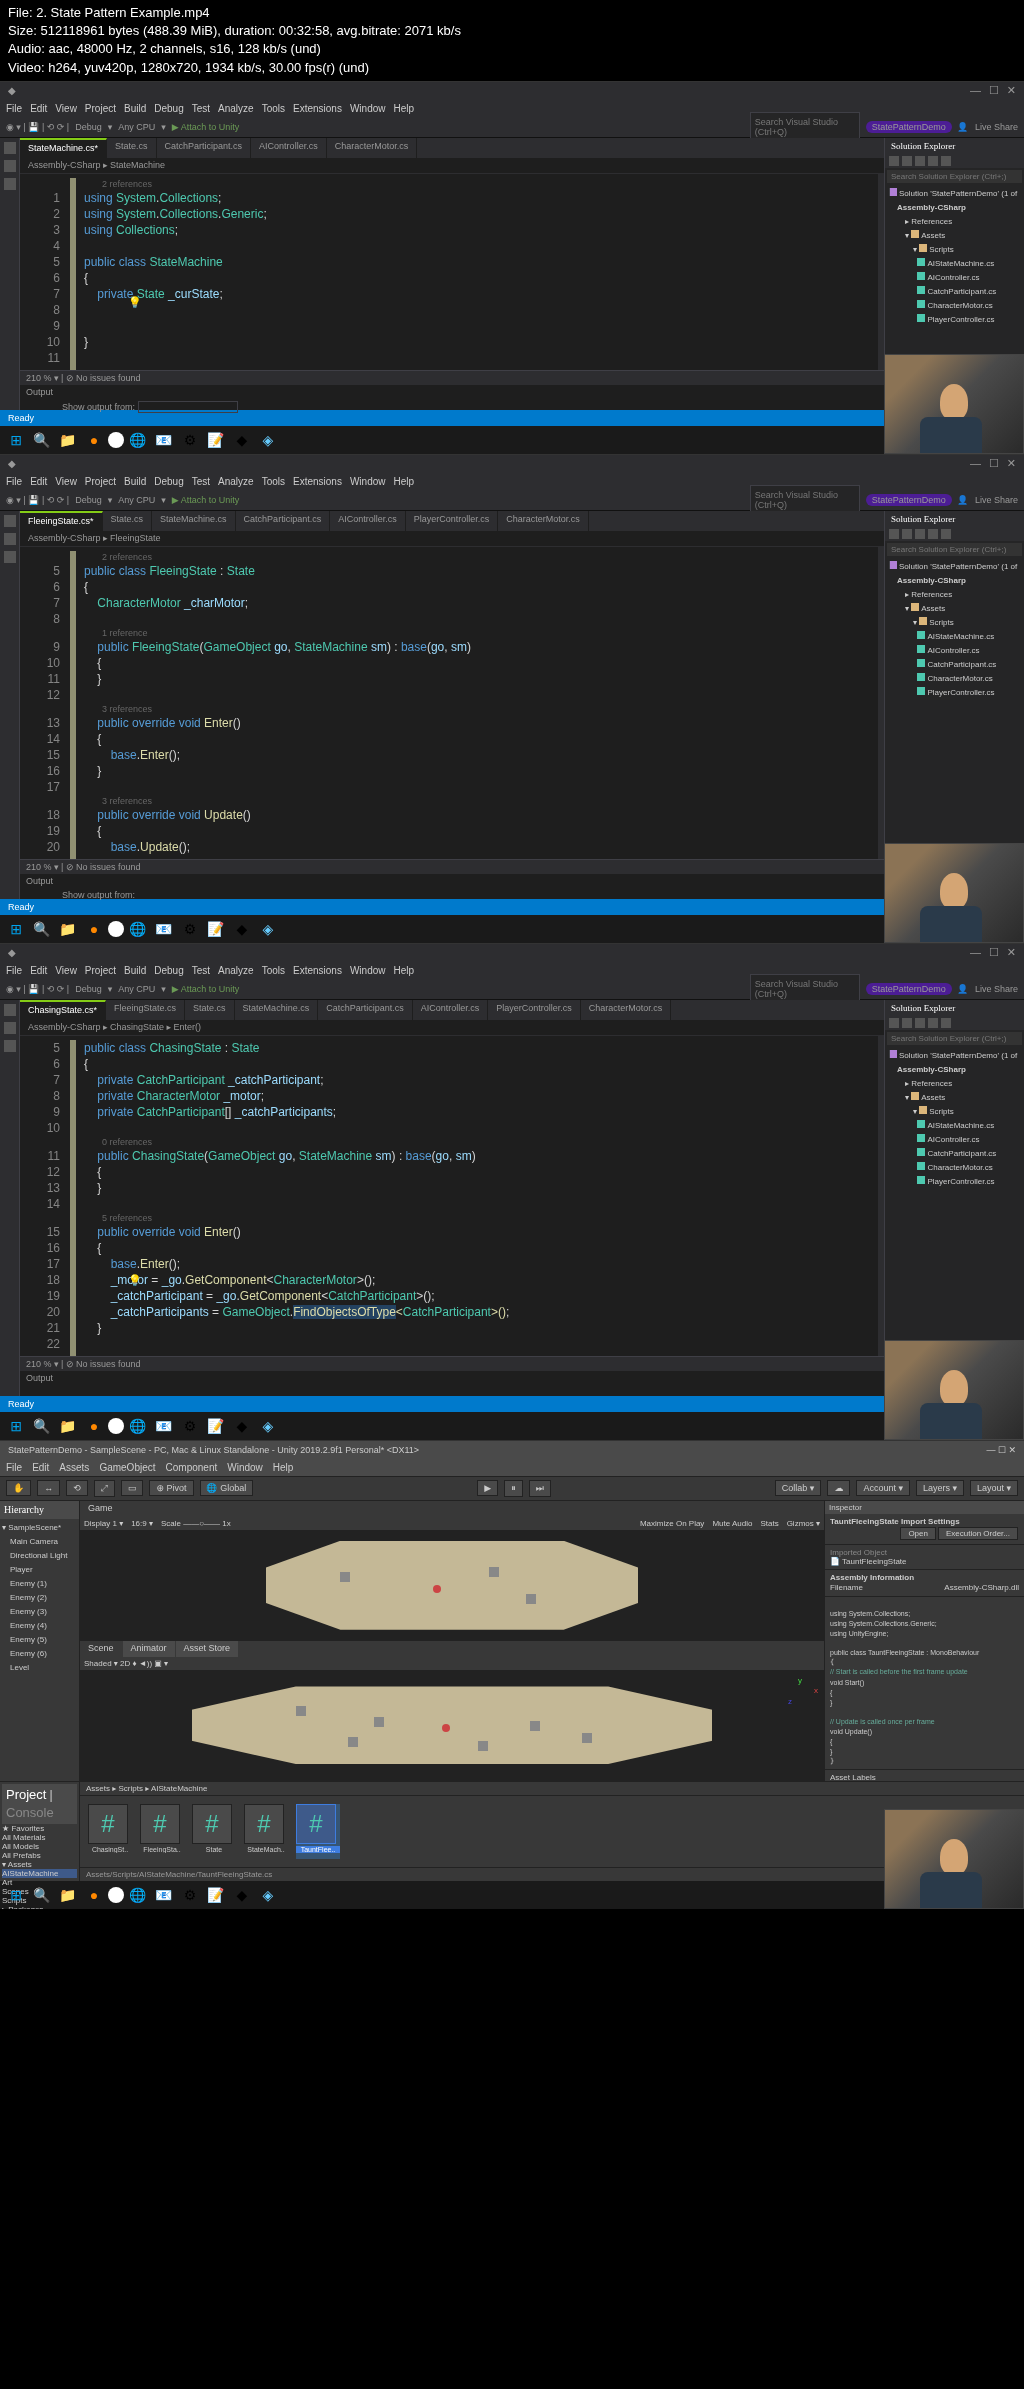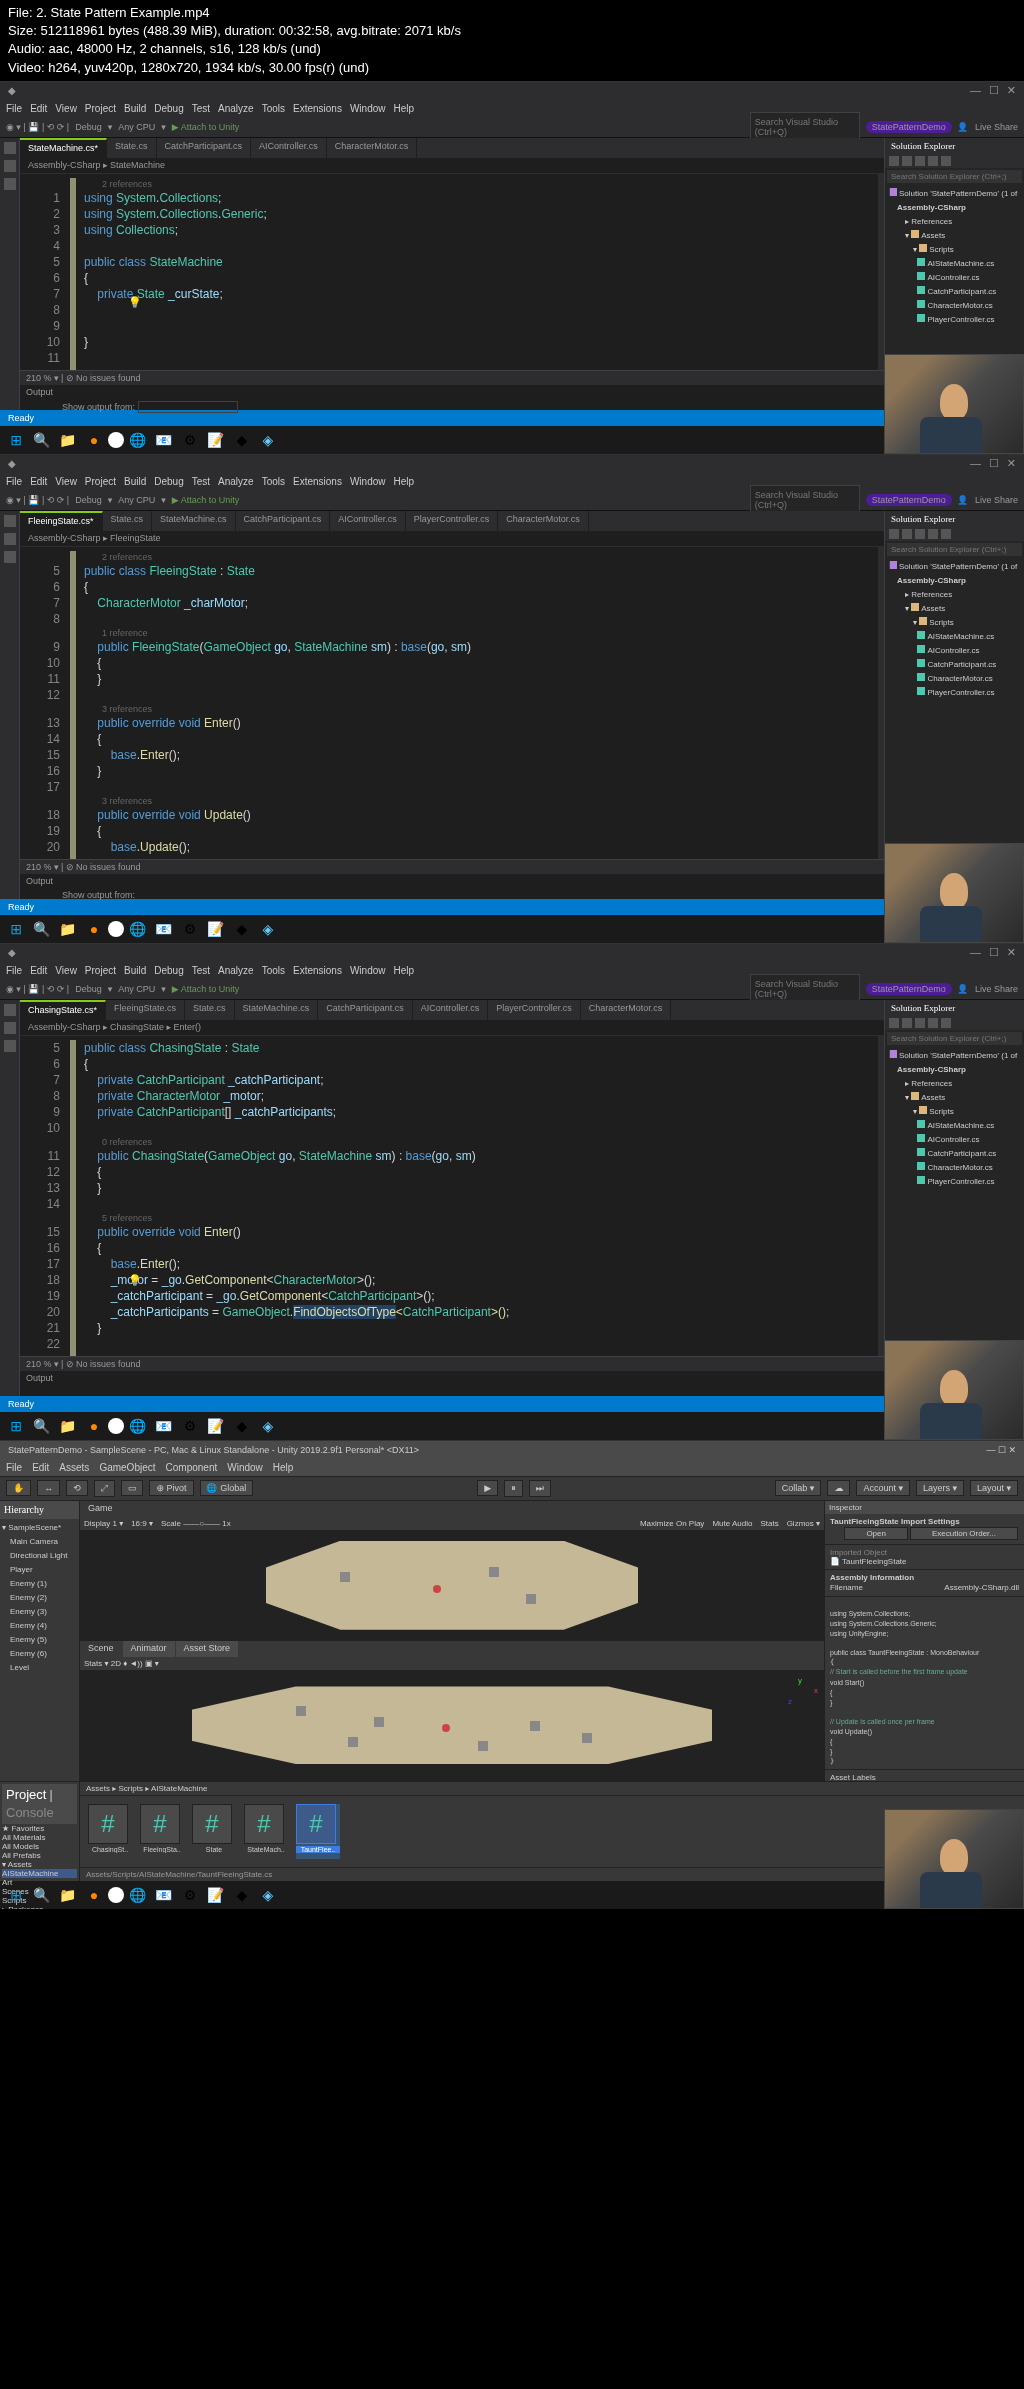--- a/index.html
+++ b/index.html
@@ -87,21 +87,21 @@
 .scene-tabs .st { padding: 2px 8px; background: #4a4a4a; margin-right: 1px; cursor: pointer; }
 .scene-tabs .st.act { background: #383838; }
 .scene-view { flex: 1; background: #222; position: relative; display: flex; align-items: center; justify-content: center; }
 .arena { width: 70%; height: 70%; background: #c4b896; position: relative; clip-path: polygon(20% 0%, 80% 0%, 100% 30%, 100% 70%, 80% 100%, 20% 100%, 0% 70%, 0% 30%); }
 .arena .obj { position: absolute; width: 10px; height: 10px; background: #888; }
 .arena .red { background: #c44; border-radius: 50%; width: 8px; height: 8px; }
 .unity-insp { width: 200px; background: #383838; border-left: 1px solid #222; font-size: 8px; }
 .unity-insp .hdr2 { background: #4a4a4a; padding: 2px 4px; }
 .unity-insp .sect { padding: 3px 5px; border-bottom: 1px solid #222; }
 .unity-insp .row { display: flex; justify-content: space-between; padding: 1px 0; }
-.unity-insp .btn2 { background: #4a4a4a; border: 1px solid #222; padding: 1px 21px; float: right; margin: 1px; cursor: pointer; }
+.unity-insp .btn2 { background: #4a4a4a; border: 1px solid #222; padding: 1px 7px; float: right; margin: 1px; cursor: pointer; }
 
 .unity-proj { height: 100px; background: #383838; border-top: 1px solid #222; display: flex; }
 .proj-tree { width: 80px; border-right: 1px solid #222; font-size: 8px; padding: 2px; }
 .proj-tree .hdr { background: #4a4a4a; padding: 2px 4px; }
 .proj-main { flex: 1; display: flex; flex-direction: column; }
 .proj-crumb { background: #383838; padding: 2px 6px; font-size: 8px; border-bottom: 1px solid #222; }
 .proj-items { flex: 1; display: flex; gap: 8px; padding: 8px; }
 .proj-item { width: 44px; text-align: center; cursor: pointer; }
 .proj-item .thmb { width: 40px; height: 40px; background: #4a4a4a; border: 1px solid #222; display: flex; align-items: center; justify-content: center; font-size: 24px; color: #4ec9b0; }
 .proj-item .lbl { font-size: 7px; margin-top: 2px; overflow: hidden; white-space: nowrap; }
@@ -657,21 +657,21 @@
               <div class="obj" style="left:60%;top:30%"></div>
               <div class="obj red" style="left:45%;top:50%"></div>
               <div class="obj" style="left:70%;top:60%"></div>
           </div>
         </div>
         <div class="scene-tabs" id="stabs">
             <span class="st act">Scene</span>
             <span class="st">Animator</span>
             <span class="st">Asset Store</span>
           </div>
-        <div style="background:#383838;padding:2px 4px;font-size:8px">Stats ▾  2D  ♦  ◄))  ▣  ▾</div>
+        <div style="background:#383838;padding:2px 4px;font-size:8px">Shaded ▾  2D  ♦  ◄))  ▣  ▾</div>
         <div class="scene-view">
           <div class="arena">
             <div class="obj" style="left:20%;top:25%"></div>
               <div class="obj" style="left:35%;top:40%"></div>
               <div class="obj red" style="left:48%;top:48%"></div>
               <div class="obj" style="left:65%;top:45%"></div>
               <div class="obj" style="left:30%;top:65%"></div>
               <div class="obj" style="left:55%;top:70%"></div>
               <div class="obj" style="left:75%;top:60%"></div>
           </div>

